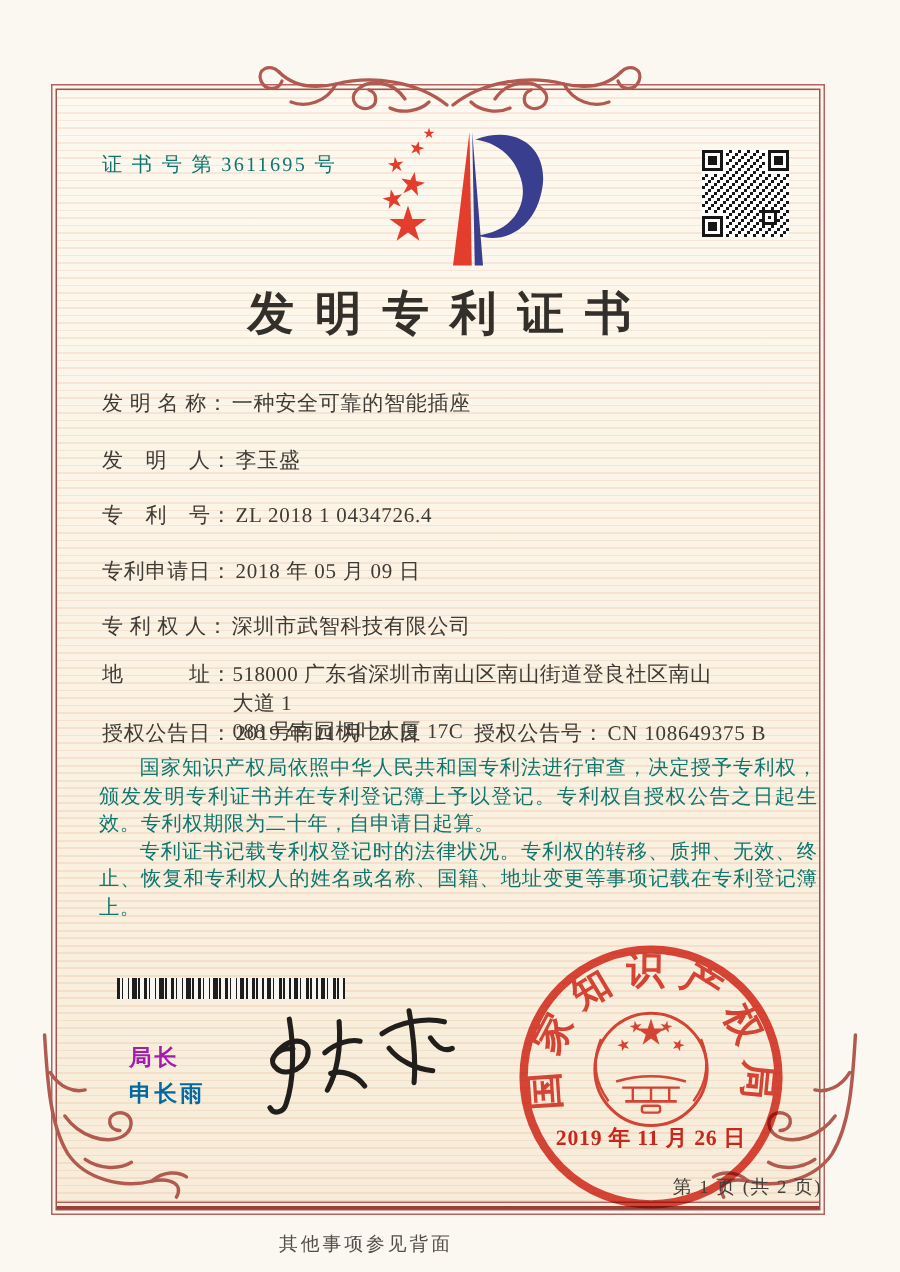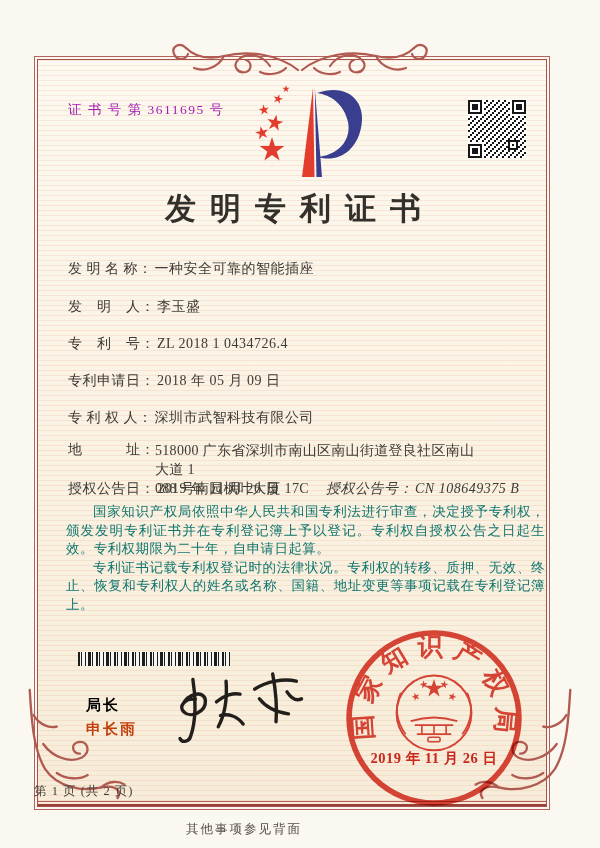--- a/index.html
+++ b/index.html
@@ -24,56 +24,56 @@
   }
   .frame-bottom-line{position:absolute;left:0;right:0;bottom:0;height:2.5px;background:#9b4038;}
   .frame-bottom-line2{position:absolute;left:0;right:0;bottom:4px;height:1px;background:#b4635c;}
   
   .orn{position:absolute;color:#b05a50;}
   .orn svg{display:block;}
   .orn-top{left:170px;top:38px;width:260px;height:40px;}
   .orn-bl{left:22px;top:688px;width:112px;height:112px;}
   .orn-br{left:466px;top:688px;width:112px;height:112px;}
   
-  .cert-no{position:absolute;left:68px;top:101px;font-size:13.5px;letter-spacing:1.5px;color:#a21caf;}
+  .cert-no{position:absolute;left:68px;top:101px;font-size:13.5px;letter-spacing:1.5px;color:#0f766e;}
   .logo{position:absolute;left:250px;top:80px;width:118px;height:108px;}
   .qr{position:absolute;left:468px;top:100px;width:58px;height:58px;}
   .title{
     position:absolute;left:0;top:188px;width:600px;text-align:center;
     font-size:31px;font-weight:700;letter-spacing:14px;
     color:#33302c;box-sizing:border-box;
   }
   
   .row{position:absolute;left:68px;font-size:14px;color:#3e3a34;letter-spacing:.5px;white-space:nowrap;}
   .row .lab{white-space:pre;}
   .row .val{margin-left:2px;}
   .row-name{top:260px;} .row-inventor{top:298px;} .row-patno{top:335px;}
   .row-filing{top:372px;} .row-patentee{top:409px;}
   .row-address{top:441px;white-space:normal;display:flex;align-items:flex-start;}
   .row-address .addr-val{display:inline-block;max-width:330px;line-height:19px;letter-spacing:.3px;}
   .row-grant{top:480px;}
-  .grant-no{position:absolute;left:258px;top:0;font-style:italic;}
+  .grant-no{position:absolute;left:248px;top:0;}
   .row-grant{width:478px;}
   
   .paras{position:absolute;left:66px;top:503px;width:479px;
     font-size:13.5px;line-height:18.5px;text-align:justify;color:#0f766e;letter-spacing:.4px;}
   .paras p{margin:0;text-indent:2em;}
   
   .barcode{position:absolute;left:78px;top:652px;width:152px;height:14px;
     background:repeating-linear-gradient(90deg,
       #1d1d1d 0 2px,#f8f6f0 2px 3px,#1d1d1d 3px 4px,#f8f6f0 4px 7px,
       #1d1d1d 7px 8px,#f8f6f0 8px 10px,#1d1d1d 10px 13px,#f8f6f0 13px 14px,
       #1d1d1d 14px 15px,#f8f6f0 15px 18px);}
-  .director-role{position:absolute;left:86px;top:696px;font-size:15px;font-weight:600;color:#000000;letter-spacing:2px;}
-  .director-name{position:absolute;left:86px;top:720px;font-size:15px;font-weight:600;color:#c2410c;letter-spacing:2px;}
+  .director-role{position:absolute;left:86px;top:696px;font-size:15px;font-weight:600;color:#a21caf;letter-spacing:2px;}
+  .director-name{position:absolute;left:86px;top:720px;font-size:15px;font-weight:600;color:#0369a1;letter-spacing:2px;}
   .signature{position:absolute;left:158px;top:664px;width:170px;height:88px;}
   .seal{position:absolute;left:344px;top:628px;width:180px;height:180px;opacity:.92;mix-blend-mode:multiply;}
   .seal-date{position:absolute;left:352px;top:749px;width:164px;text-align:center;
     font-size:14.5px;font-weight:700;color:#c9271b;letter-spacing:.5px;white-space:nowrap;}
-  .page-num{position:absolute;left:34px;top:783px;width:514px;text-align:left;
+  .page-num{position:absolute;left:34px;top:783px;width:514px;text-align:right;
     font-size:12.5px;color:#45403a;letter-spacing:1px;}
   .back-note{position:absolute;left:0;top:821px;width:488px;text-align:center;
     font-size:12.5px;color:#524d45;letter-spacing:2px;}
 </style>
 </head>
 <body>
 
 <div class="page">
 
   <div class="frame">

